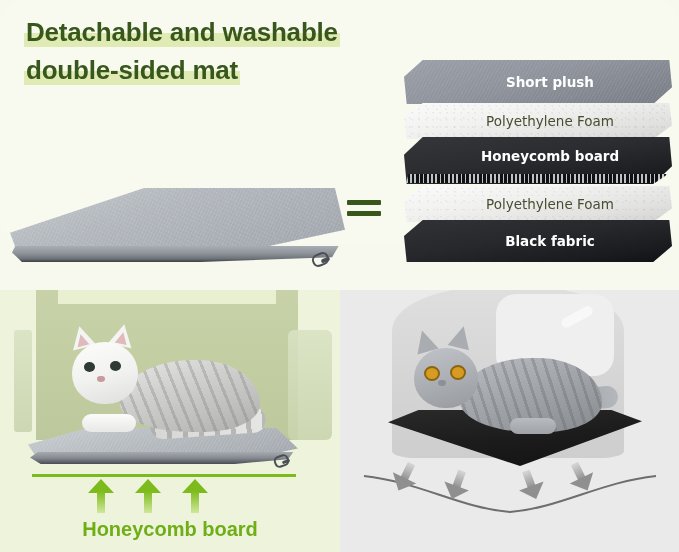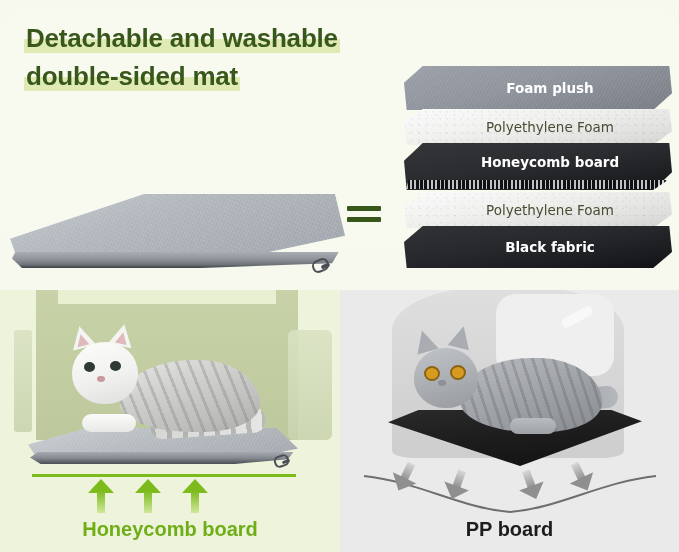--- a/index.html
+++ b/index.html
@@ -7,21 +7,21 @@
     width:679px;height:552px;
     font-family:"Liberation Sans", sans-serif;
     background:#f7f9ef;
     overflow:hidden;
     position:relative;
   }
   #page{position:relative;width:679px;height:552px;overflow:hidden;}
 
   
   #top-section{
-    position:absolute;left:0;top:6px;width:679px;height:244px;
+    position:absolute;left:0;top:0;width:679px;height:244px;
     background:#f8faf0;
     border-radius:26px;
   }
 
   .headline{
     position:absolute;left:24px;top:14px;width:380px;
   }
   .headline-line{
     position:relative;
     font-size:26px;
@@ -446,21 +446,21 @@
 
     <div id="equals">
       <span class="e1"></span>
         <span class="e2"></span>
     </div>
 
     <div id="layer-stack">
 
       <div class="layer" id="layer-0">
         <div class="slab"></div>
-        <span class="lbl">Foam plush</span>
+        <span class="lbl">Short plush</span>
       </div>
 
       <div class="layer" id="layer-1">
         <div class="slab"></div>
         <span class="lbl">Polyethylene Foam</span>
       </div>
 
       <div class="layer" id="layer-2">
         <div class="slab"></div>
         <div class="flute"></div>
@@ -568,17 +568,16 @@
       </div>
       <div class="arrow-dn" id="darr-3">
         <div class="shaft"></div>
           <div class="head"></div>
       </div>
       <div class="arrow-dn" id="darr-4">
         <div class="shaft"></div>
           <div class="head"></div>
       </div>
 
-      <div class="caption-r">PP board</div>
     </div>
 
   </div>
 </div>
 
 </body></html>

